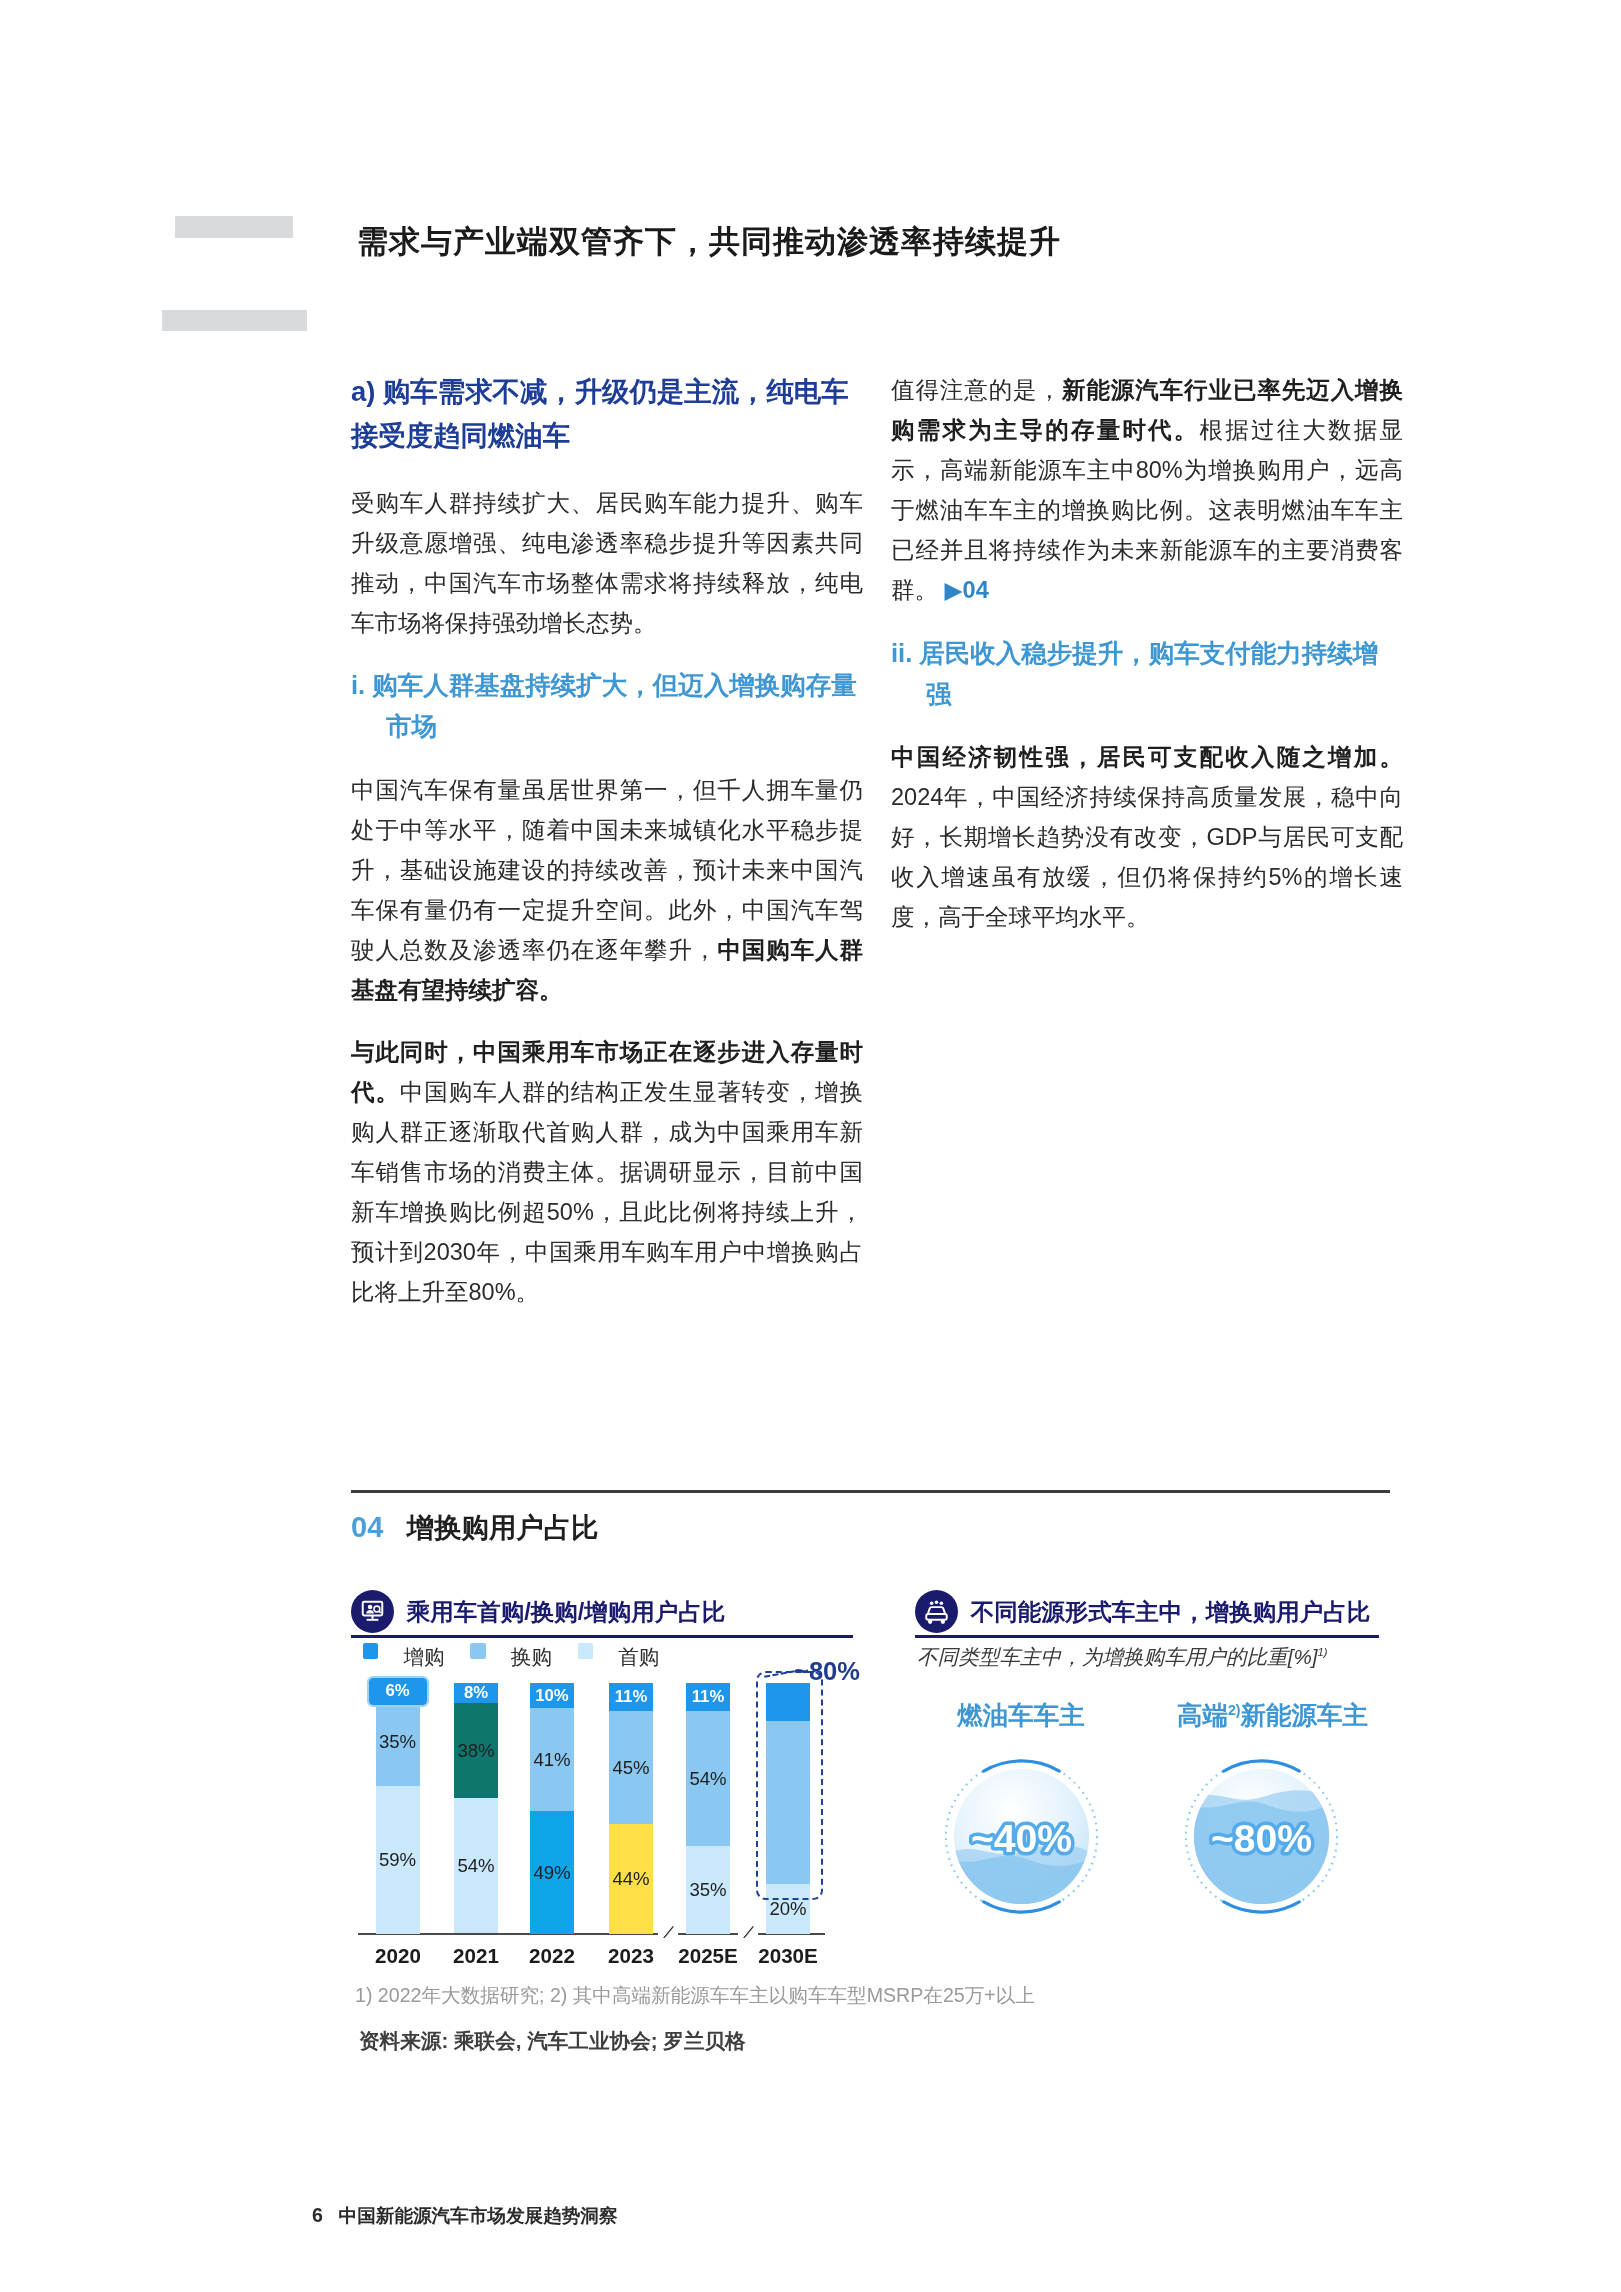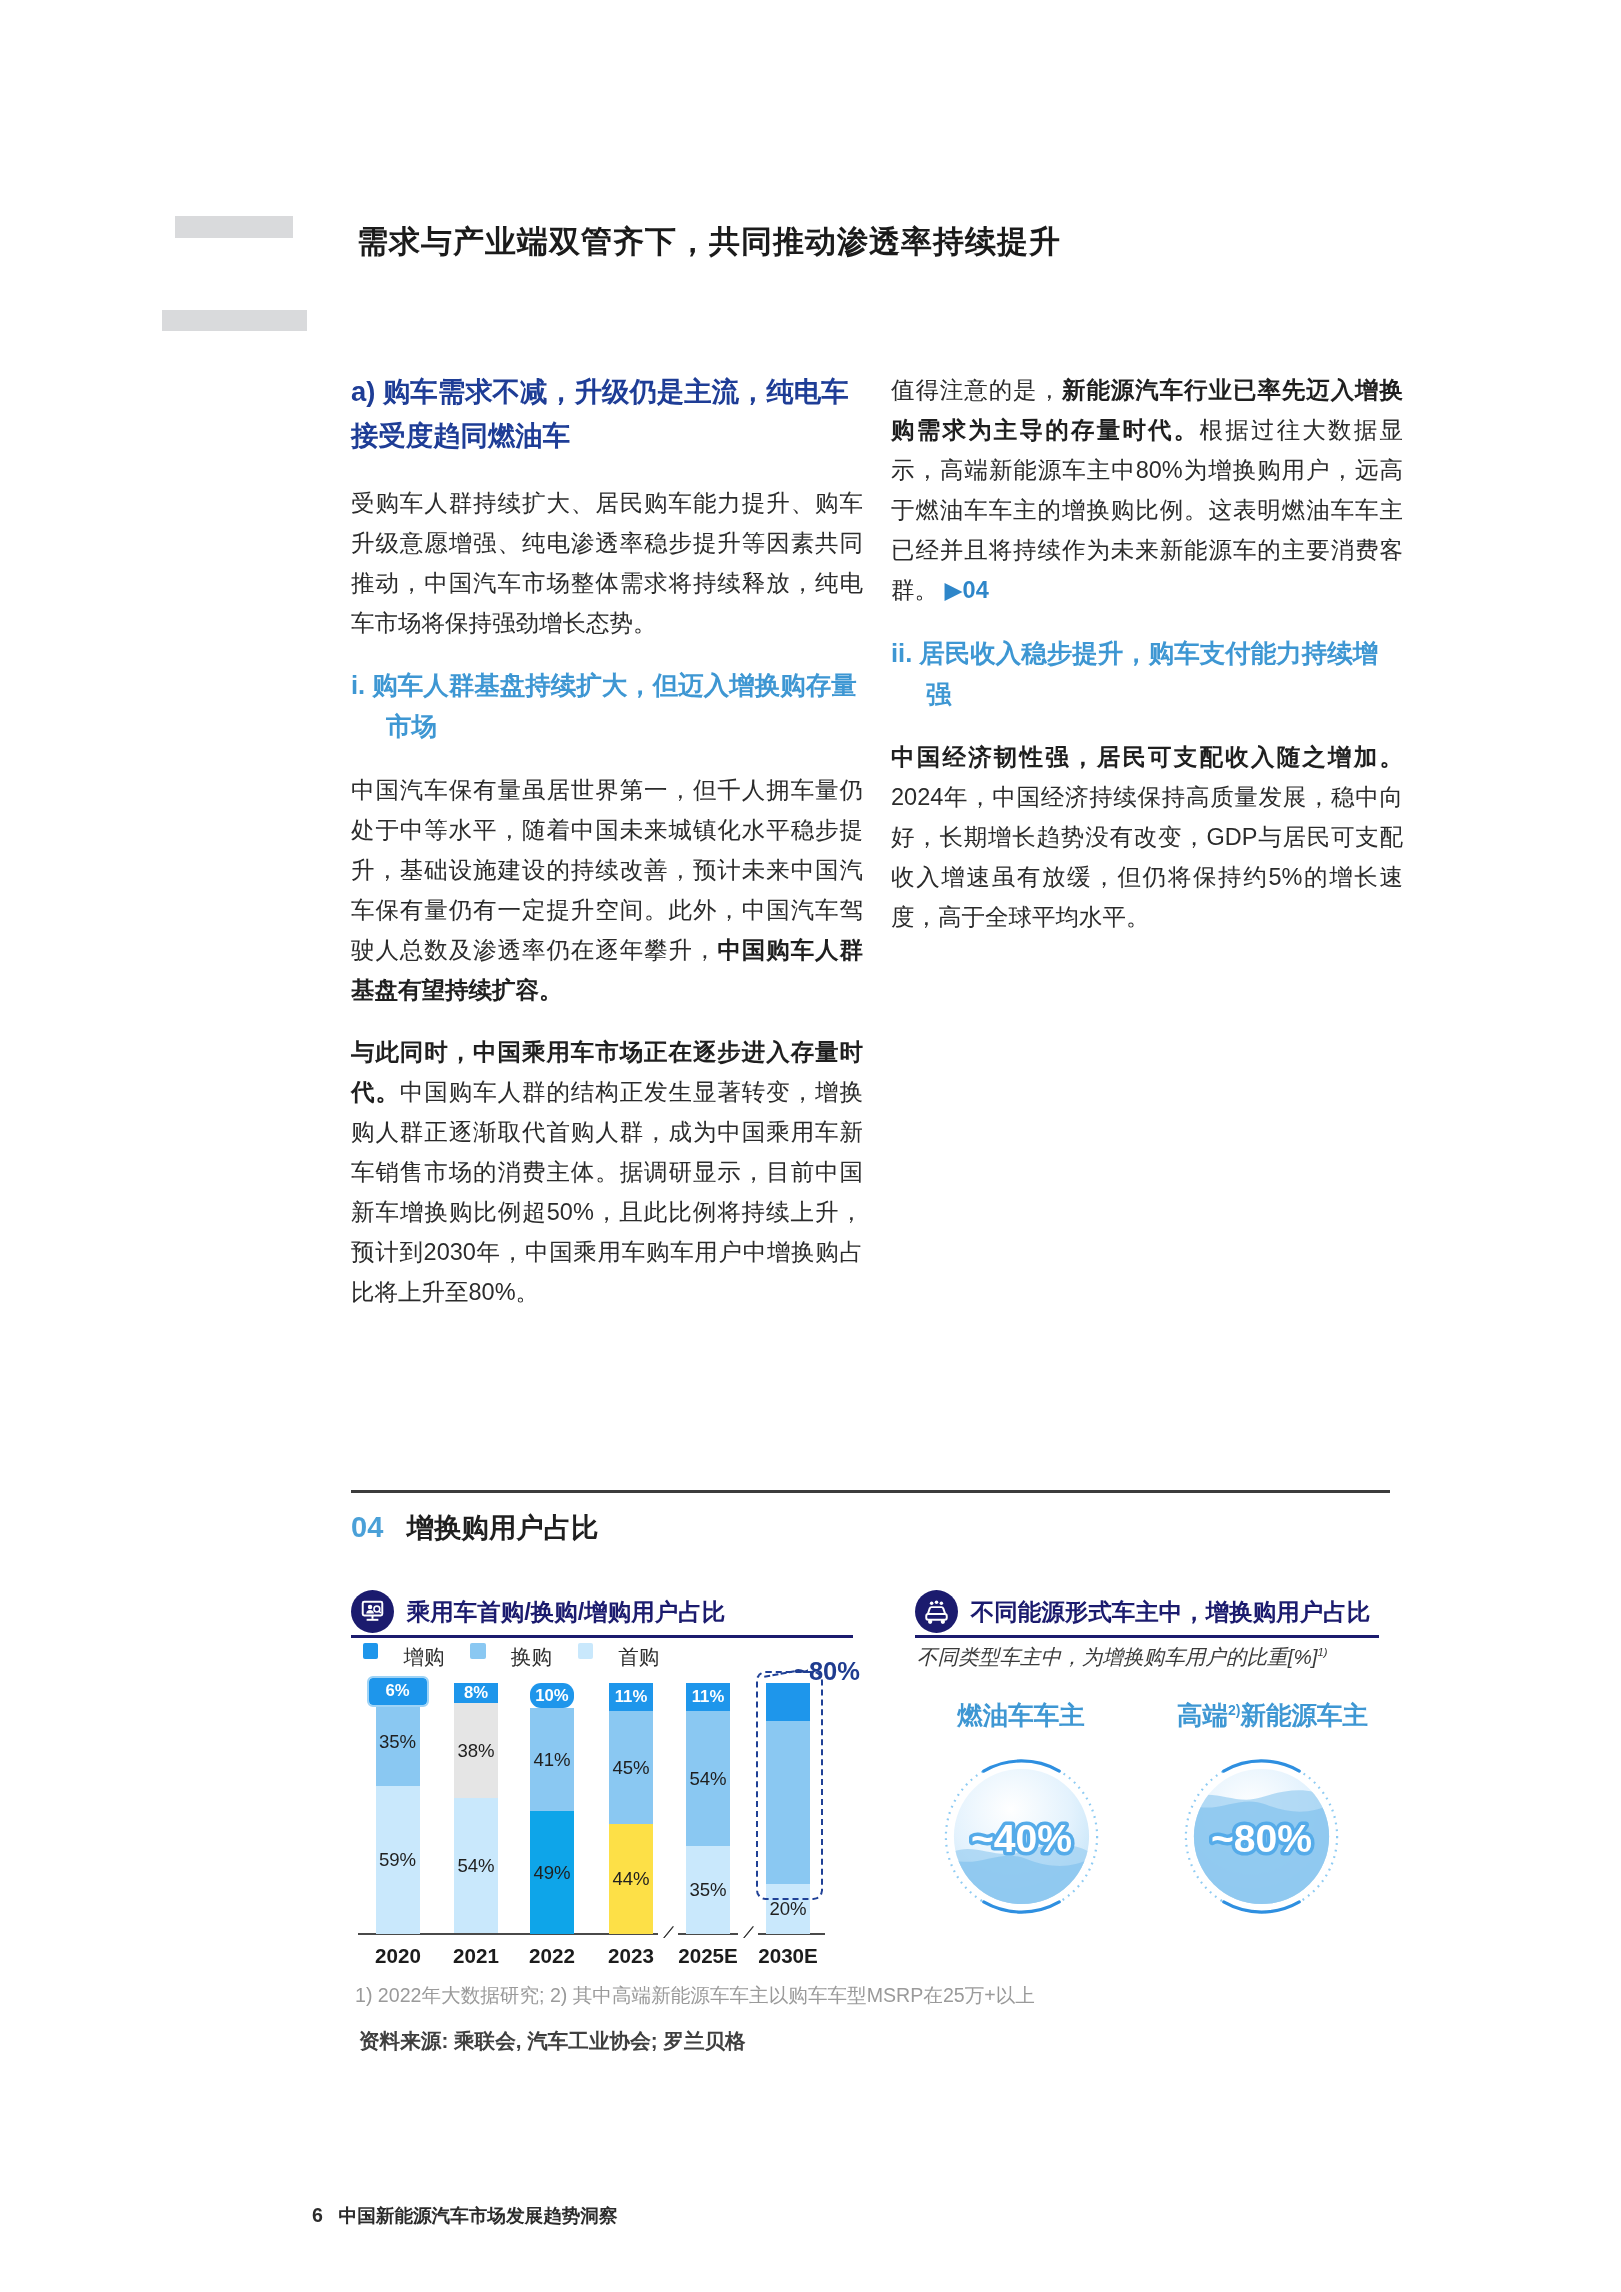--- a/index.html
+++ b/index.html
@@ -135,30 +135,30 @@
           </div>
           <div class="seg" style="height: 148px; background: rgb(201, 232, 252);">
             <span class="seg-label">59%</span>
           </div>
         </div>
         <div class="year" style="left: 47px;">2020</div>
         <div class="bar" style="left: 103px; width: 44px;">
           <div class="seg" style="height: 20px; background: rgb(30, 150, 235);">
             <span class="seg-label white">8%</span>
           </div>
-          <div class="seg" style="height: 95px; background: #e5e5e5;">
+          <div class="seg" style="height: 95px; background: #0f766e;">
             <span class="seg-label">38%</span>
           </div>
           <div class="seg" style="height: 135px; background: rgb(201, 232, 252);">
             <span class="seg-label">54%</span>
           </div>
         </div>
         <div class="year" style="left: 125px;">2021</div>
         <div class="bar" style="left: 179px; width: 44px;">
-          <div class="seg" style="height: 25px; background: rgb(30, 150, 235); border-radius: 11px;">
+          <div class="seg" style="height: 25px; background: rgb(30, 150, 235);">
             <span class="seg-label white">10%</span>
           </div>
           <div class="seg" style="height: 103px; background: rgb(138, 200, 242);">
             <span class="seg-label">41%</span>
           </div>
           <div class="seg" style="height: 123px; background: #0ea5e9;">
             <span class="seg-label">49%</span>
           </div>
         </div>
         <div class="year" style="left: 201px;">2022</div>

